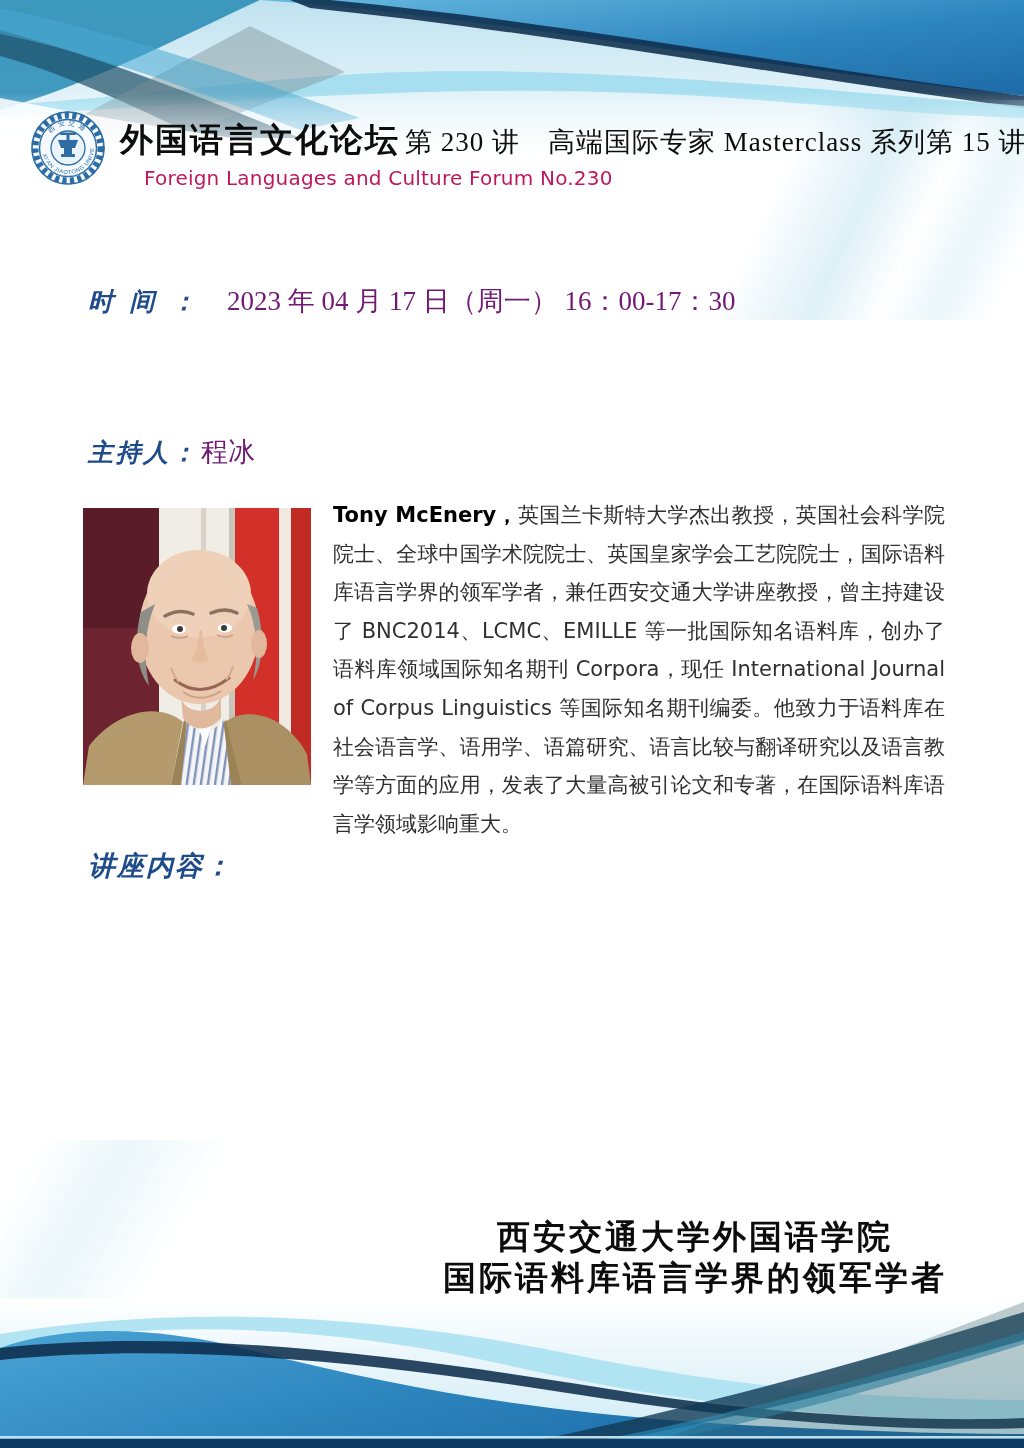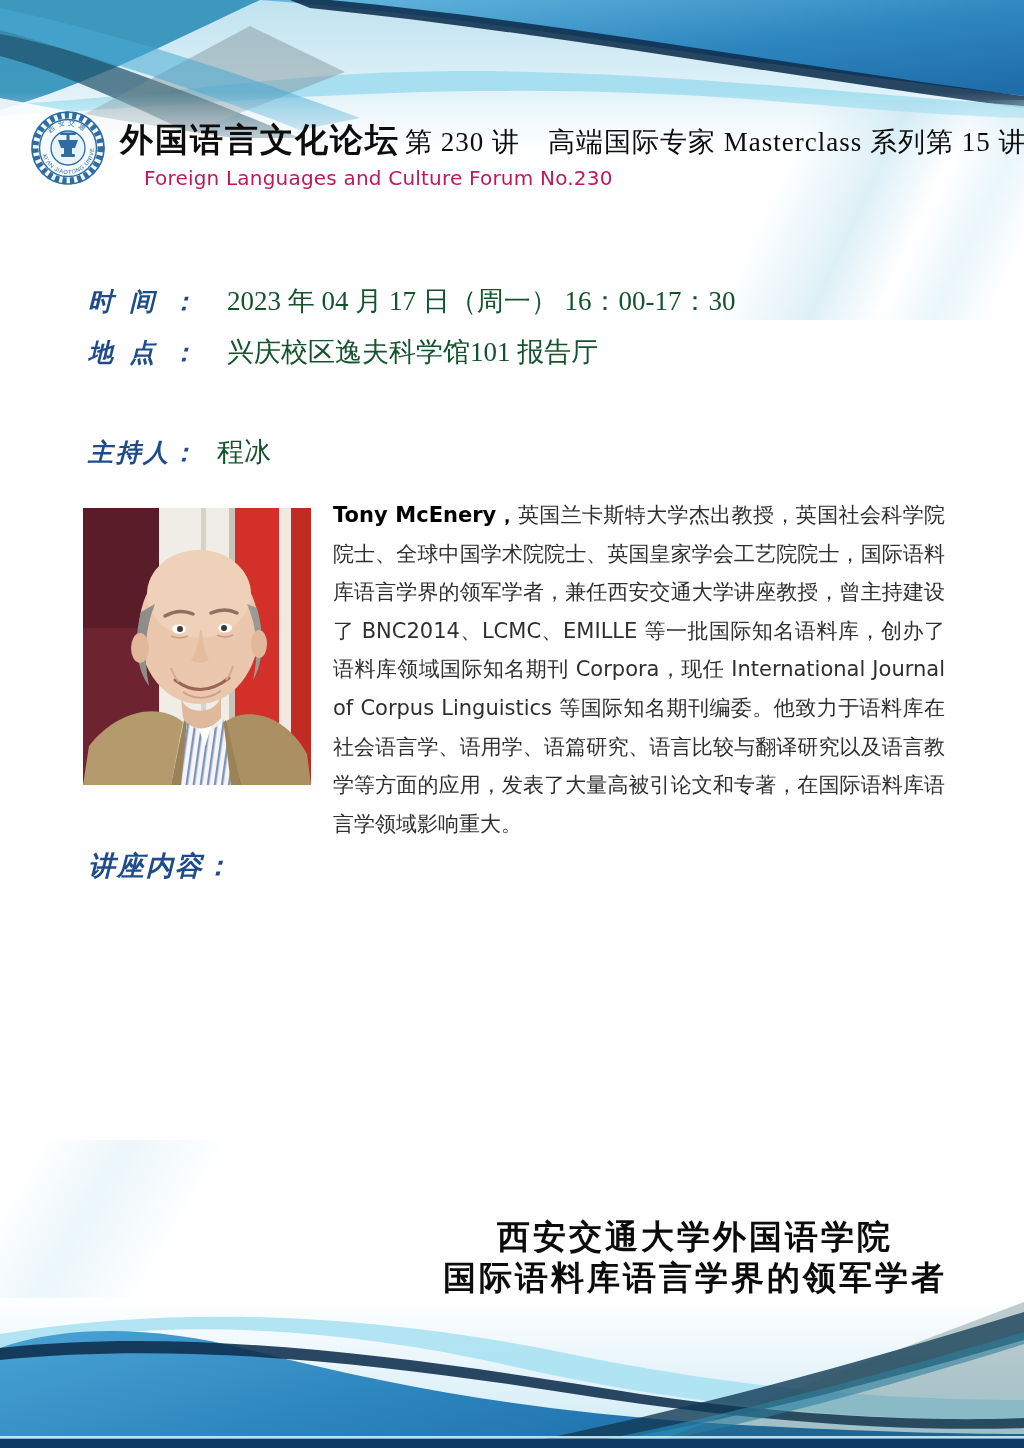--- a/index.html
+++ b/index.html
@@ -37,21 +37,21 @@
   .lec-title { left:86px; top:206px; width:900px; white-space:nowrap;
     font-size:40px; font-weight:800; color:#1b1b78; letter-spacing:.5px; }
   .lec-title .gap { display:inline-block; width:22px; }
 
   
   .info-row { left:88px; width:900px; height:34px; white-space:nowrap; }
   .info-label { display:inline-block; width:108px; text-align:justify; text-align-last:justify;
     font-size:25px; font-weight:700; color:#1e4c8a; font-style:italic;
     font-family:"DejaVu Serif","Liberation Serif",serif; vertical-align:baseline; }
   .info-label.wide { width:108px; }
-  .info-value { font-size:27px; color:#14532d; margin-left:26px;
+  .info-value { font-size:27px; color:#701a75; margin-left:26px;
     font-family:"Liberation Serif","DejaVu Serif",serif;text-align:right; }
   .info-value.sans { font-family:"DejaVu Sans","Liberation Sans",sans-serif; font-size:26px; }
 
   
   .photo { left:83px; top:508px; width:228px; height:277px; }
   .bio { left:333px; top:496px; width:612px; font-size:21px; line-height:38.6px;
     color:#2f2f2f; text-align:justify; }
   .bio b { color:#000; font-weight:700; }
 
   
@@ -139,27 +139,23 @@
       <span class="hdr-rest">第 230 讲　高端国际专家 Masterclass 系列第 15 讲</span>
     </div>
     <div class="hdr-line2">Foreign Languages and Culture Forum No.230</div>
   </div>
 
 
   <div class="abs info-row" style="top:283px">
     <span class="info-label">时间：</span>
     <span class="info-value">2023 年 04 月 17 日（周一） 16：00-17：30</span>
   </div>
-  <div class="abs info-row" style="top:334px">
-    <span class="info-label">地点：</span>
-    <span class="info-value">兴庆校区逸夫科学馆101 报告厅</span>
-  </div>
   <div class="abs info-row" style="top:434px">
     <span class="info-label wide">主持人：</span>
-    <span class="info-value" style="margin-left:16px">程冰</span>
+    <span class="info-value" style="margin-left:0">程冰</span>
   </div>
 
   <svg class="abs photo" viewBox="0 0 228 277" preserveAspectRatio="none">
     <rect x="0" y="0" width="78" height="277" fill="#6e2430"></rect>
     <rect x="0" y="0" width="78" height="120" fill="#5a1c28"></rect>
     <rect x="76" y="0" width="76" height="277" fill="#f0ede7"></rect>
     <rect x="118" y="0" width="5" height="277" fill="#d8d3c9"></rect>
     <rect x="146" y="0" width="6" height="277" fill="#c9c4ba"></rect>
     <rect x="152" y="0" width="76" height="277" fill="#d23028"></rect>
     <rect x="196" y="0" width="12" height="277" fill="#efe9e2"></rect>

